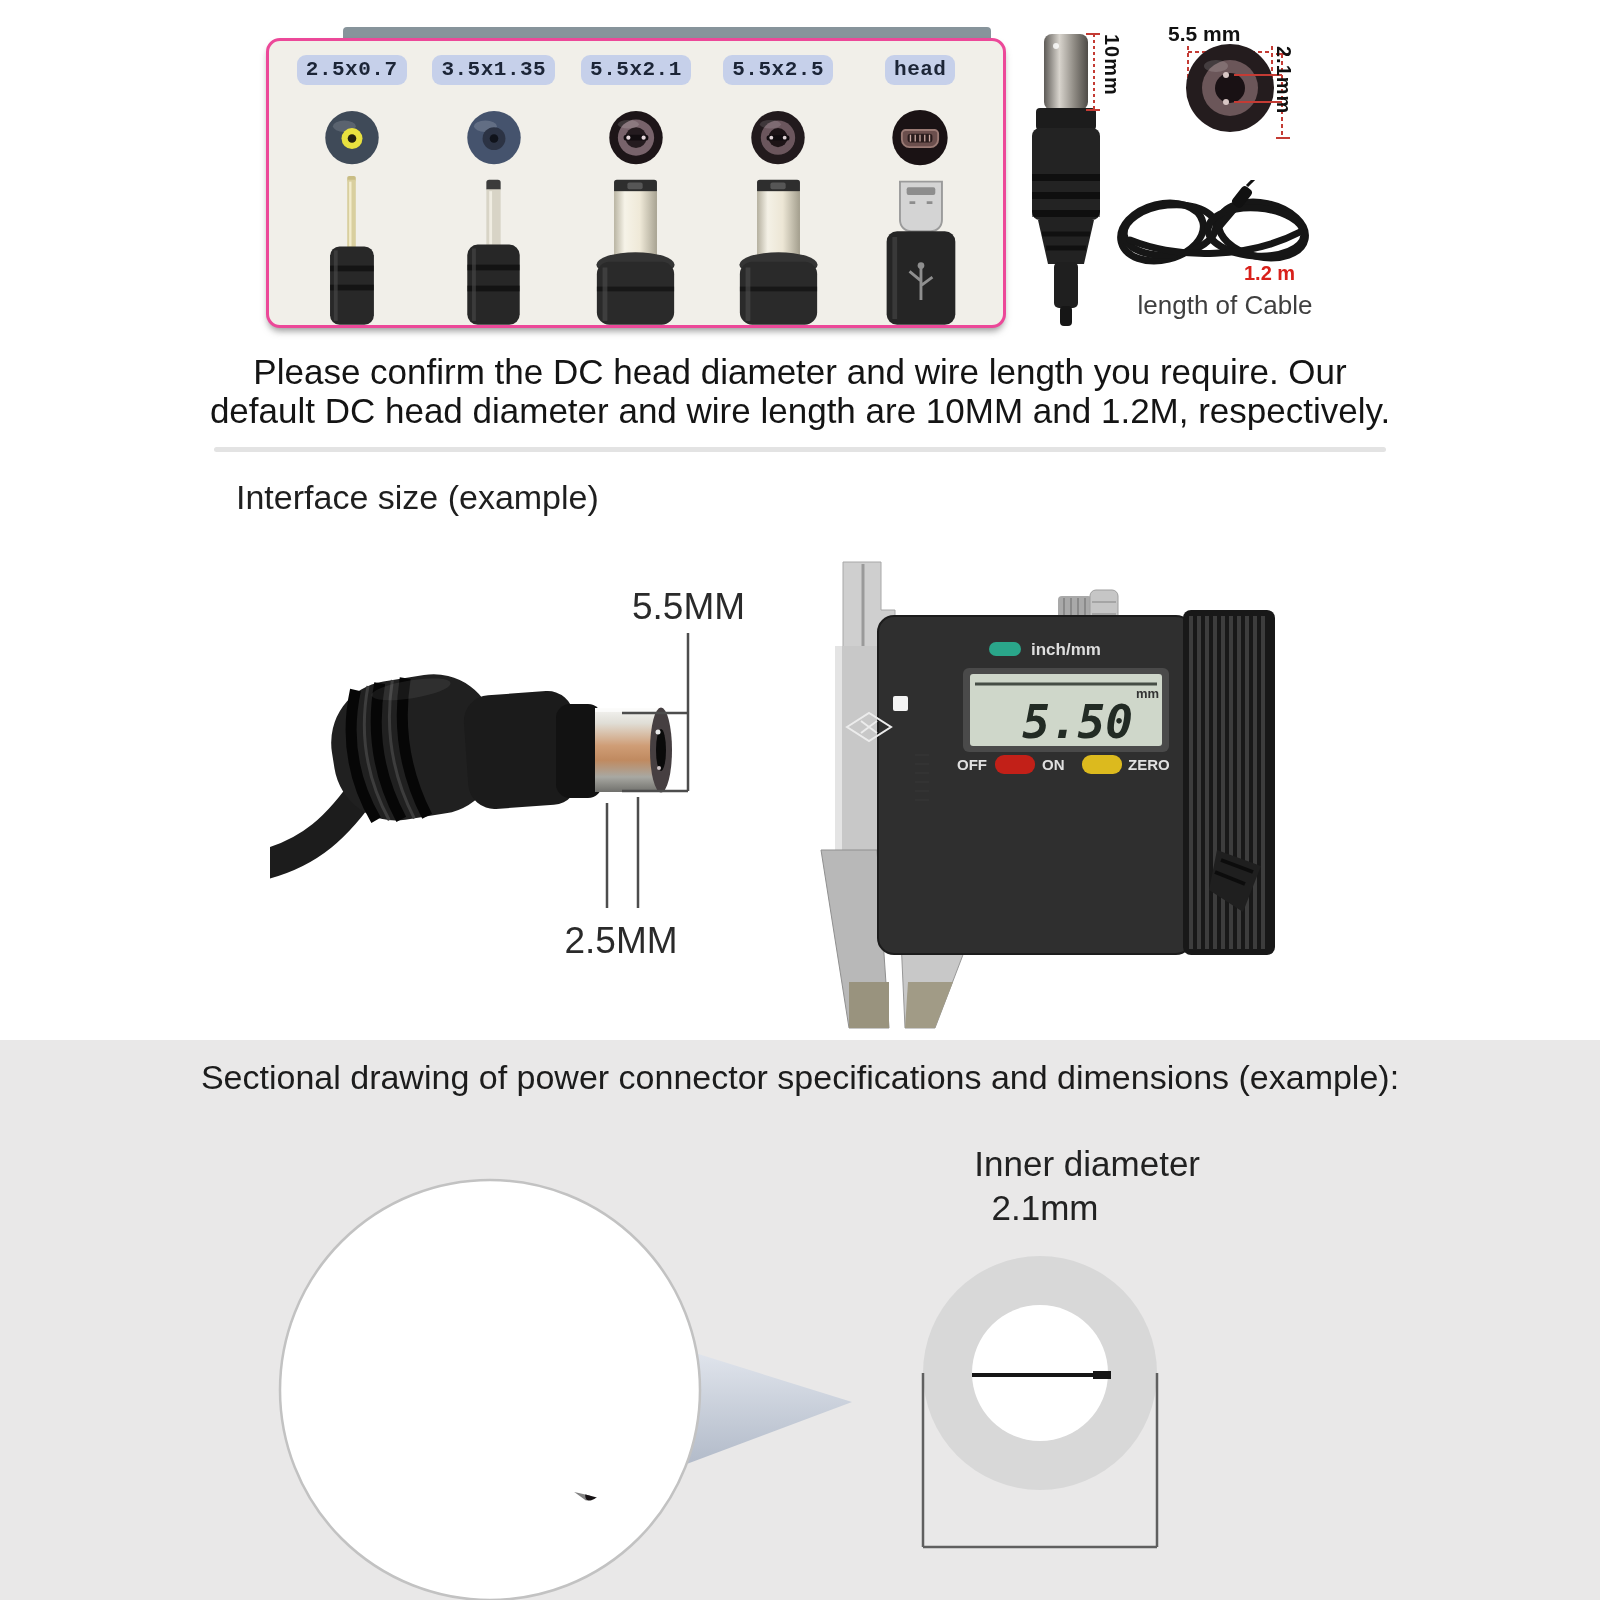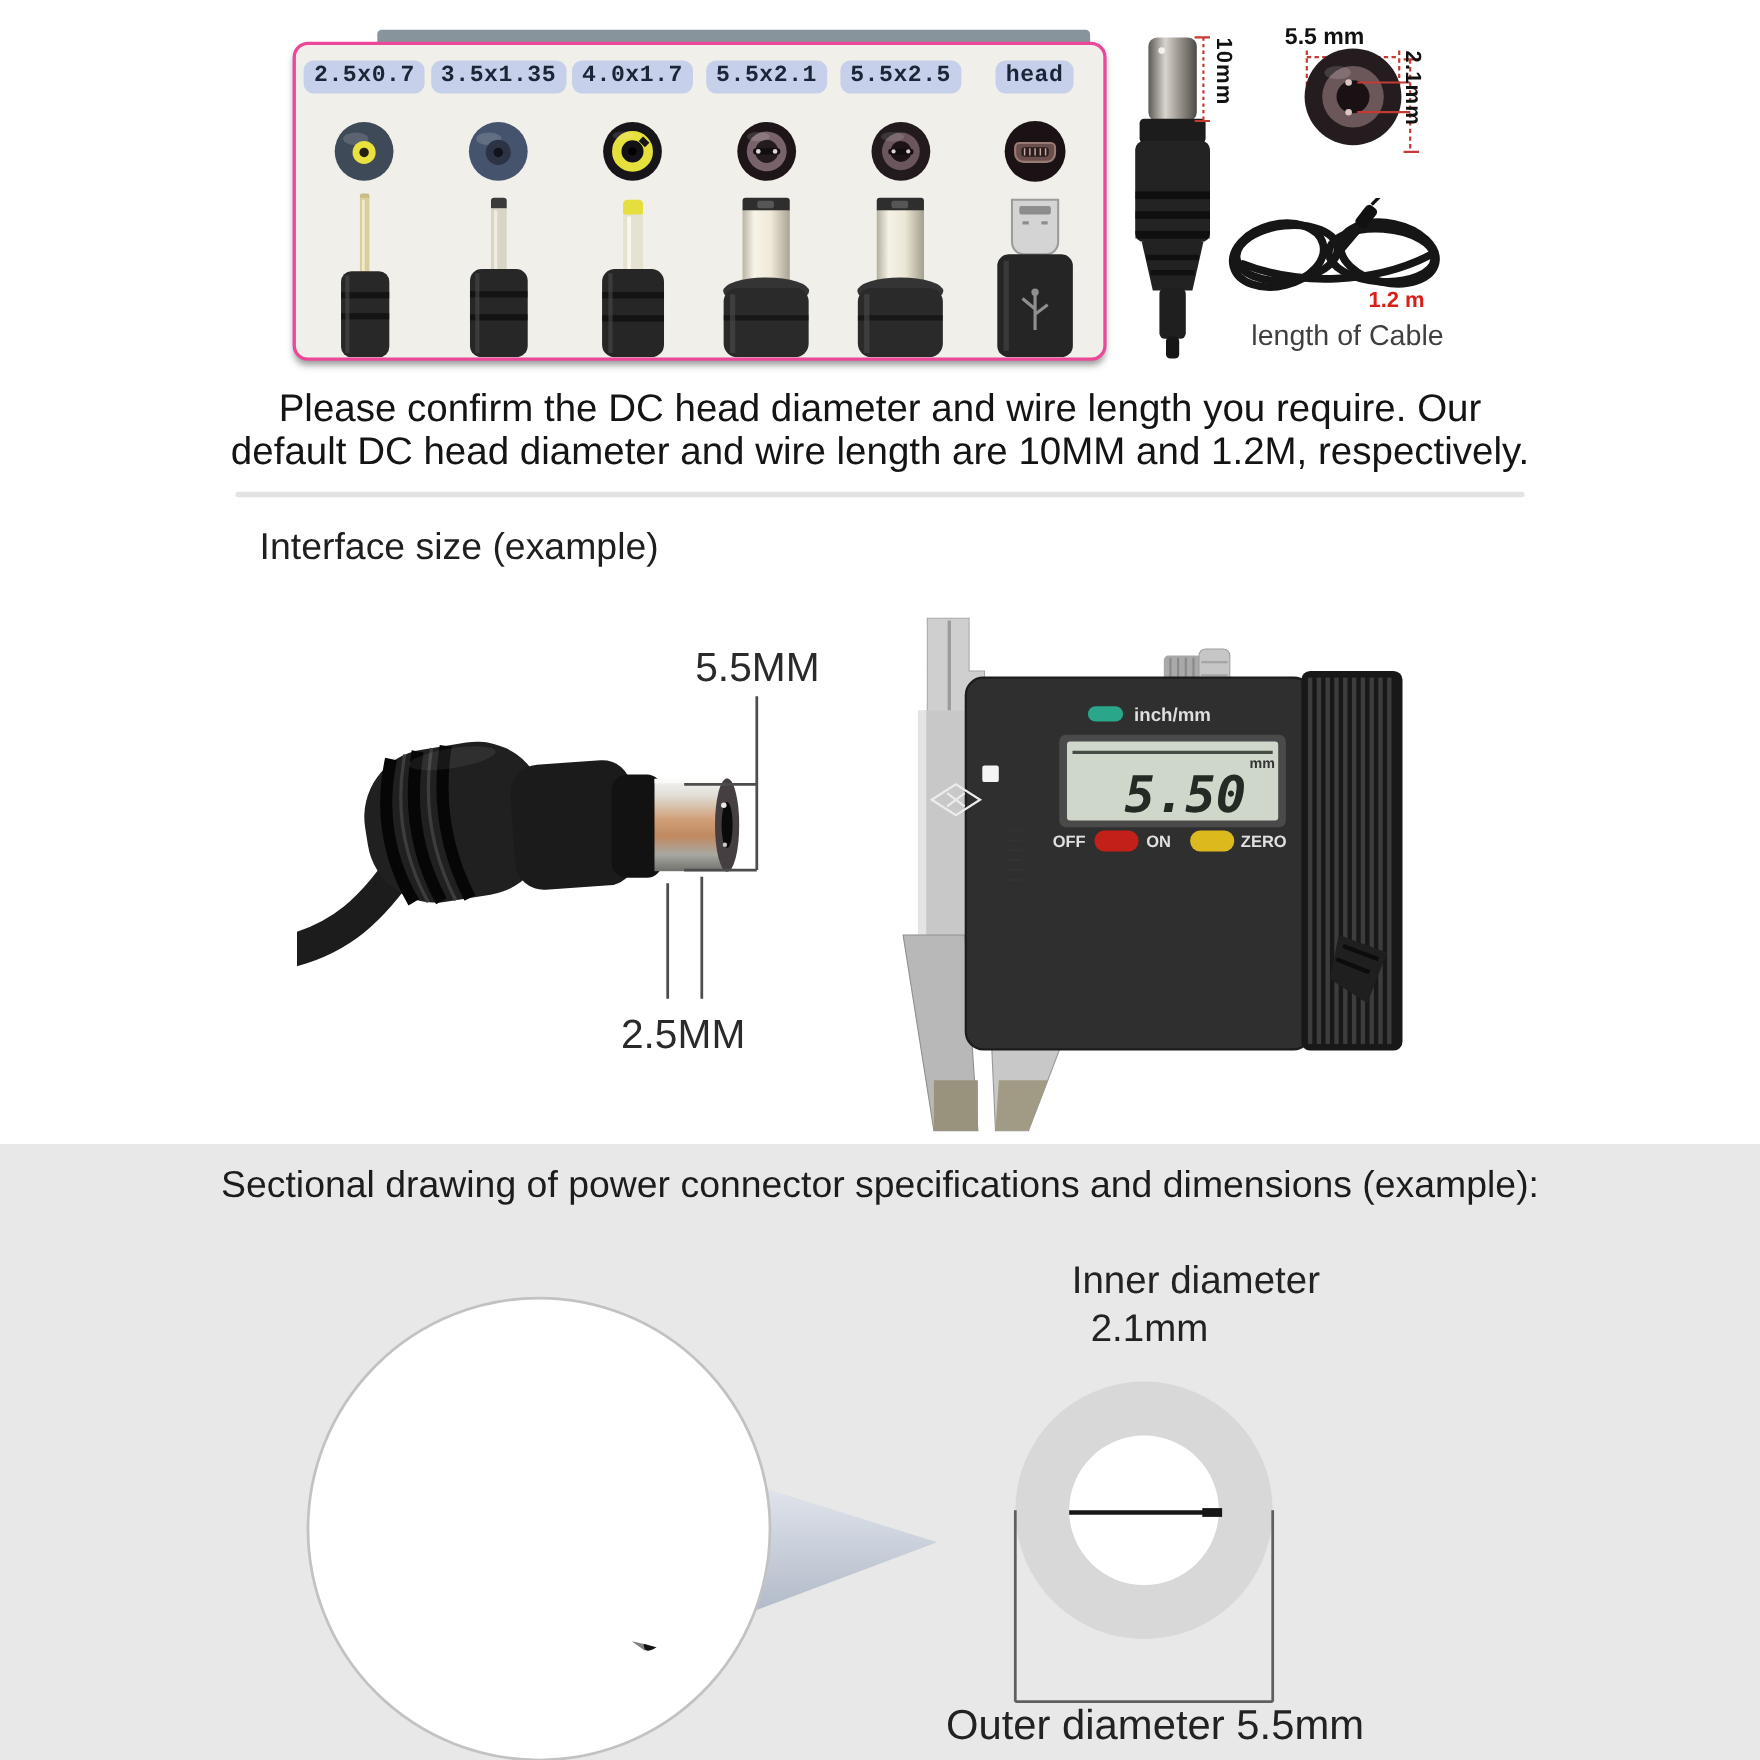--- a/index.html
+++ b/index.html
@@ -90,39 +90,20 @@
         <rect x="52" y="6" width="15" height="12" rx="3" fill="#3b3b3b"></rect>
         <rect x="52" y="16" width="15" height="60" fill="#d8d4c6"></rect>
         <rect x="55" y="18" width="3" height="56" fill="#f0ede2"></rect>
         <rect x="32" y="74" width="55" height="84" rx="11" fill="#272727"></rect>
         <rect x="32" y="95" width="55" height="6" fill="#000" opacity="0.5"></rect>
         <rect x="32" y="117" width="55" height="6" fill="#000" opacity="0.5"></rect>
         <rect x="37" y="78" width="4" height="76" fill="#4a4a4a" opacity="0.6"></rect>
       </svg>
     </div>
 
-    <div class="conn">
-      <div class="pill">4.0x1.7</div>
-      <svg class="face" viewBox="0 0 60 60">
-        <circle cx="30" cy="30" r="28" fill="#17151a"></circle>
-        <circle cx="30" cy="30" r="15" fill="#141216" stroke="#e6e03c" stroke-width="9"></circle>
-        <circle cx="30" cy="30" r="4" fill="#000"></circle>
-        <path d="M38 18 l6 6" stroke="#17151a" stroke-width="6"></path>
-        <ellipse cx="21" cy="15" rx="10" ry="4" fill="#ffffff" opacity="0.12"></ellipse>
-      </svg>
-      <svg class="plug" viewBox="0 0 119 158">
-        <rect x="50" y="8" width="19" height="16" rx="4" fill="#e4de3e"></rect>
-        <rect x="50" y="22" width="19" height="54" fill="#e6e2d2"></rect>
-        <rect x="54" y="24" width="3.5" height="50" fill="#faf8ef"></rect>
-        <rect x="30" y="74" width="59" height="84" rx="12" fill="#262626"></rect>
-        <rect x="30" y="96" width="59" height="6" fill="#000" opacity="0.5"></rect>
-        <rect x="30" y="118" width="59" height="6" fill="#000" opacity="0.5"></rect>
-        <rect x="36" y="78" width="4" height="76" fill="#4a4a4a" opacity="0.6"></rect>
-      </svg>
-    </div>
 
     <div class="conn">
       <div class="pill">5.5x2.1</div>
       <svg class="face" viewBox="0 0 60 60">
         <circle cx="30" cy="30" r="28" fill="#1d1518"></circle>
         <circle cx="30" cy="30" r="19" fill="#78636b"></circle>
         <circle cx="30" cy="30" r="11" fill="#241b1f"></circle>
         <rect x="17" y="27" width="26" height="6" rx="3" fill="#120d10"></rect>
         <circle cx="22" cy="30" r="2.2" fill="#e3d6da"></circle>
         <circle cx="38" cy="30" r="2.2" fill="#e3d6da"></circle>
@@ -423,15 +404,14 @@
 
   <svg class="abs" style="left:895px;top:1225px" width="300" height="350" viewBox="0 0 300 350">
     <circle cx="145" cy="148" r="117" fill="#d8d8d8"></circle>
     <circle cx="145" cy="148" r="68" fill="#ffffff"></circle>
     <path d="M77 150 H214" stroke="#161616" stroke-width="4"></path>
     <rect x="198" y="146" width="18" height="8" fill="#161616"></rect>
     <path d="M28 148 V322 M262 148 V322 M28 322 H262" stroke="#5f5f5f" stroke-width="2.5" fill="none"></path>
   </svg>
   <div class="inner-lbl">Inner diameter</div>
   <div class="inner-val">2.1mm</div>
-  <div class="outer-lbl">Outer diameter 5.5mm</div>
 
 </div>
 
 </body></html>

